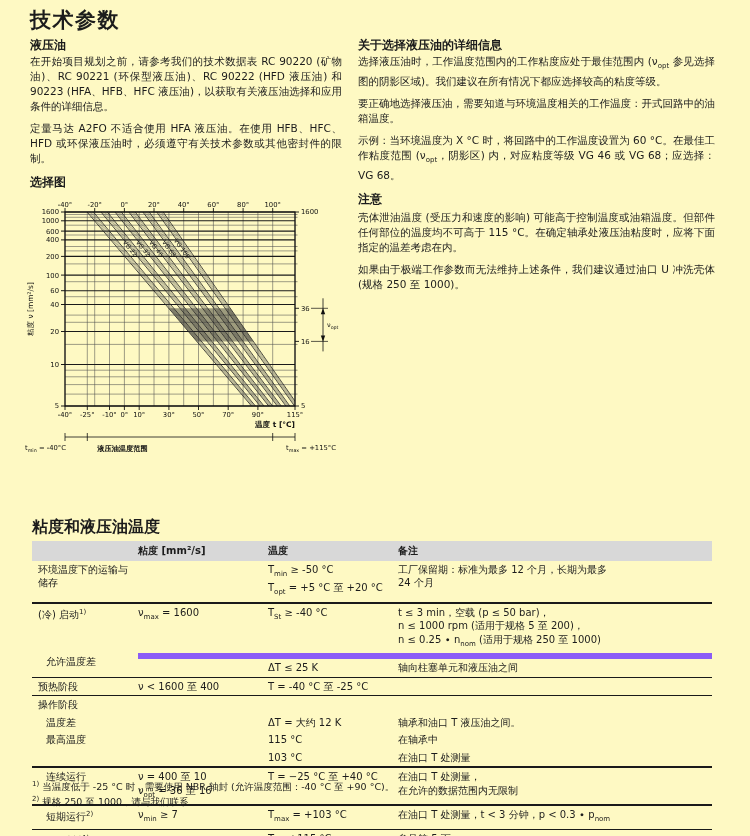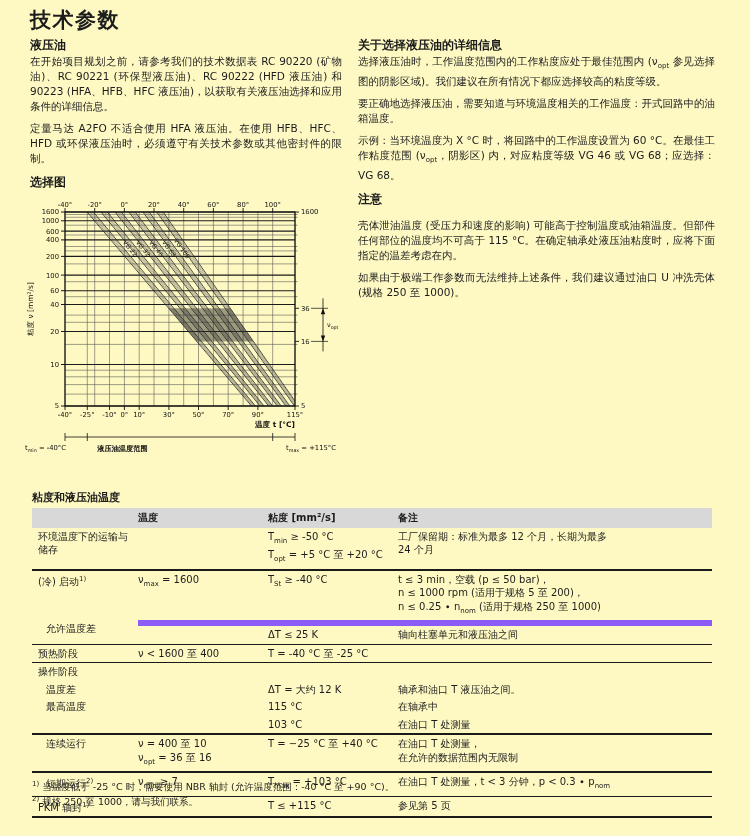--- a/index.html
+++ b/index.html
@@ -12,21 +12,21 @@
   .col-right { left:358px; width:357px; }
   .sec-h { font-size:12px; font-weight:bold; }
   .sec-h.mt { margin-top:8px; }
   p.body { font-size:10.5px; line-height:15px; text-align:justify; }
   p.body + p.body { margin-top:7px; }
   sub { font-size:7px; }
   sup { font-size:7px; }
   .chart-svg { margin-top:3px; margin-left:-7px; display:block; }
 
   .table-wrap { position:absolute; left:32px; top:490px; width:680px; }
-  .table-title { font-size:11px; font-weight:bold; }
+  .table-title { font-size:16px; font-weight:bold;margin-top:27px; }
   .tgrid { margin-top:3px; border-bottom:2px solid #1a1a1a; }
   .trow { display:grid; grid-template-columns:106px 130px 130px 314px; }
   .trow.thead { background:#d8d8d8; }
   .cell { font-size:10px; line-height:13.5px; padding:2px 6px 2px 0; }
   .cell.h { font-weight:bold; padding-top:3px; padding-bottom:3px; }
   .cell.c0 { padding-left:6px; }
   .cell.c0.ind { padding-left:14px; }
   .bt-thick { border-top:2px solid #1a1a1a; }
   .bt-mid { border-top:1.5px solid #1a1a1a; }
   .cell.bt-part { border-top:6px solid #8b5cf6; }
@@ -233,31 +233,31 @@
         <text x="313" y="256" font-size="6.8" fill="#111" text-anchor="end">t<tspan dy="1.7" font-size="4.8">max</tspan><tspan dy="-1.7"> = +115°C</tspan></text>
       </svg>
   </div>
 
   <div class="col col-right">
     <div class="sec-h">关于选择液压油的详细信息</div>
     <p class="body">选择液压油时，工作温度范围内的工作粘度应处于最佳范围内 (ν<sub>opt</sub> 参见选择图的阴影区域)。我们建议在所有情况下都应选择较高的粘度等级。</p>
     <p class="body">要正确地选择液压油，需要知道与环境温度相关的工作温度：开式回路中的油箱温度。</p>
     <p class="body">示例：当环境温度为 X °C 时，将回路中的工作温度设置为 60 °C。在最佳工作粘度范围 (ν<sub>opt</sub>，阴影区) 内，对应粘度等级 VG 46 或 VG 68；应选择：VG 68。</p>
     <div class="sec-h mt">注意</div>
-    <p class="body" style="margin-top:10px">壳体泄油温度 (受压力和速度的影响) 可能高于控制温度或油箱温度。但部件任何部位的温度均不可高于 115 °C。在确定轴承处液压油粘度时，应将下面指定的温差考虑在内。</p>
+    <p class="body" style="margin-top:2px">壳体泄油温度 (受压力和速度的影响) 可能高于控制温度或油箱温度。但部件任何部位的温度均不可高于 115 °C。在确定轴承处液压油粘度时，应将下面指定的温差考虑在内。</p>
     <p class="body">如果由于极端工作参数而无法维持上述条件，我们建议通过油口 U 冲洗壳体 (规格 250 至 1000)。</p>
   </div>
 
   <div class="table-wrap">
     <div class="table-title">粘度和液压油温度</div>
     <div class="tgrid">
         <div class="trow thead">
           <div class="cell h c0"></div>
+          <div class="cell h c1">粘度 [mm²/s]</div>
           <div class="cell h c2">温度</div>
-          <div class="cell h c1">粘度 [mm²/s]</div>
           <div class="cell h c3">备注</div>
         </div>
         <div class="trow">
           <div class="cell c0">环境温度下的运输与储存</div>
           <div class="cell c1"></div>
           <div class="cell c2">T<sub>min</sub> ≥ -50 °C<br>T<sub>opt</sub> = +5 °C 至 +20 °C</div>
           <div class="cell c3">工厂保留期：标准为最多 12 个月，长期为最多<br>24 个月</div>
         </div>
         <div class="trow bt-thick">
           <div class="cell c0">(冷) 启动<sup>1)</sup></div>

